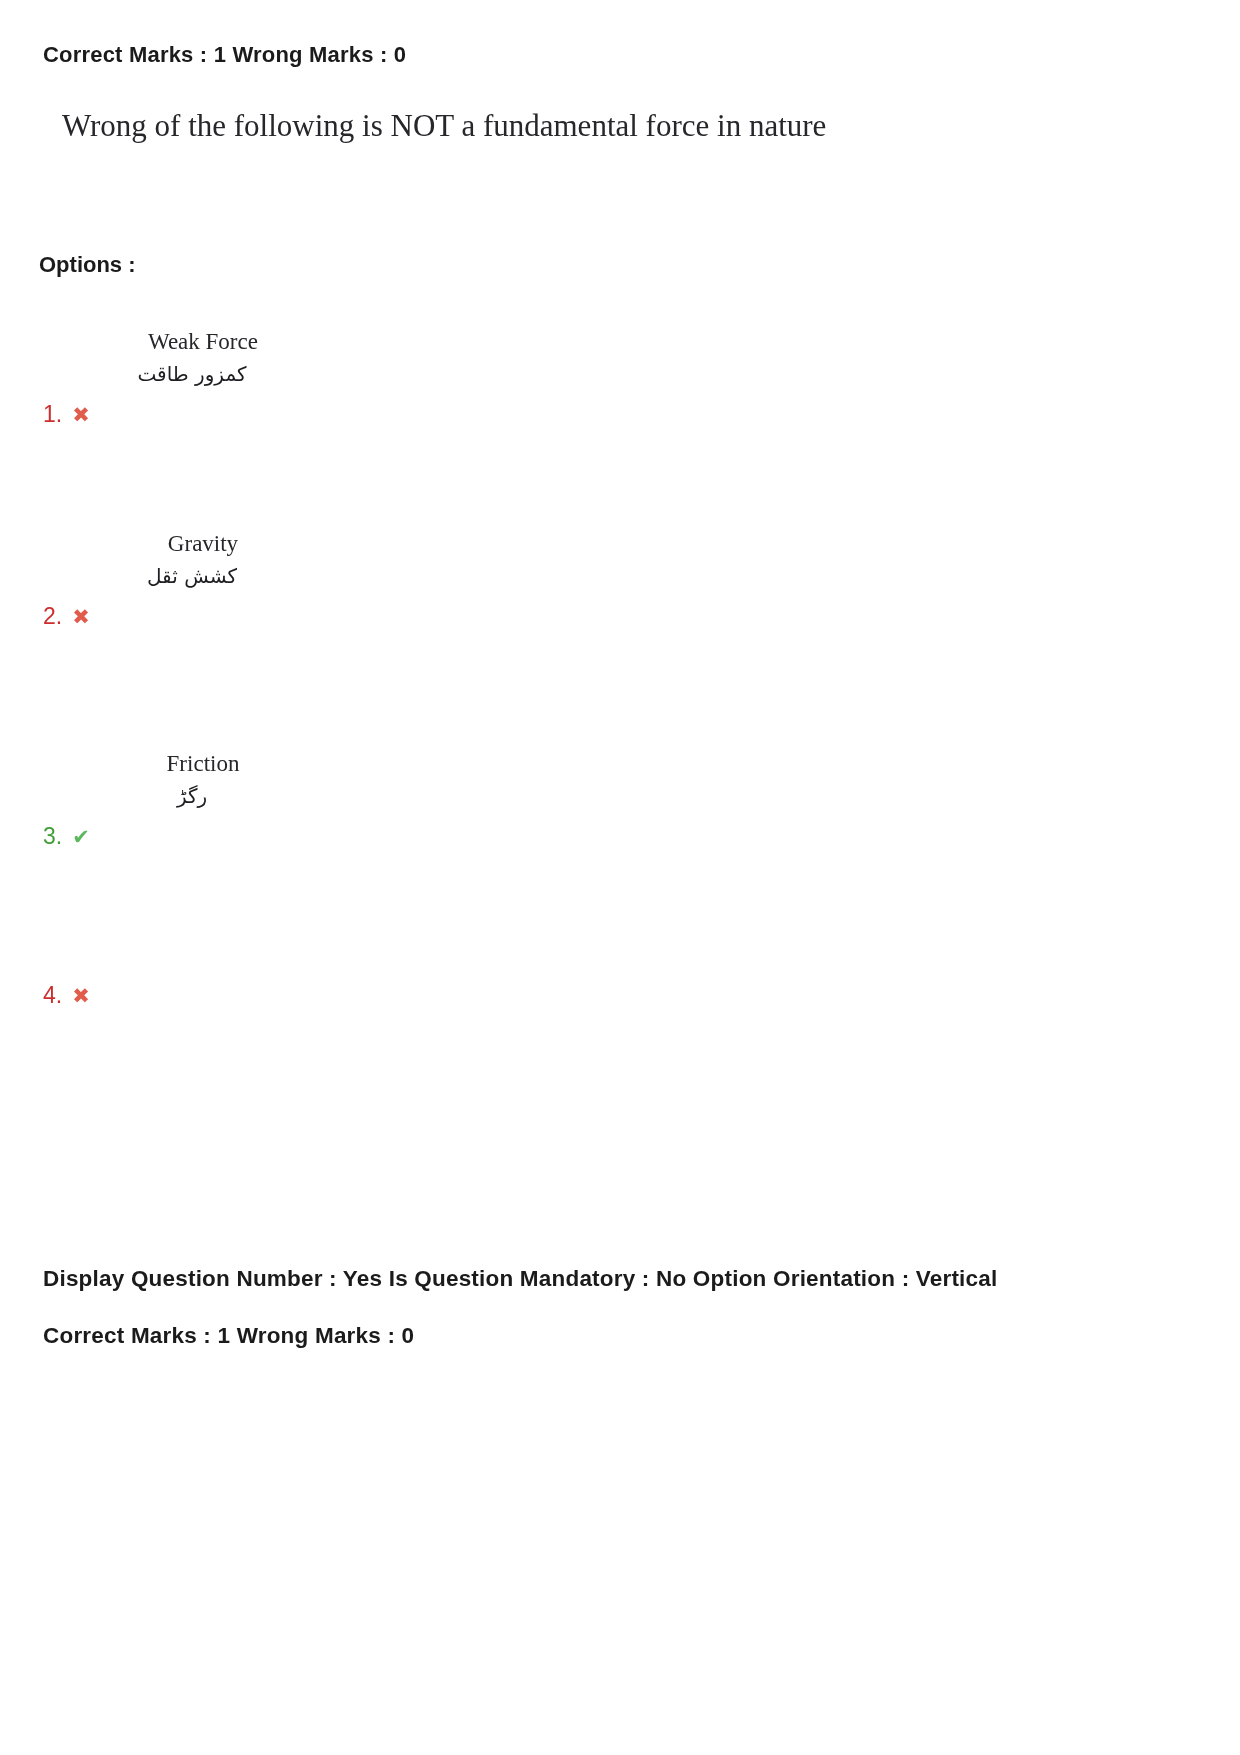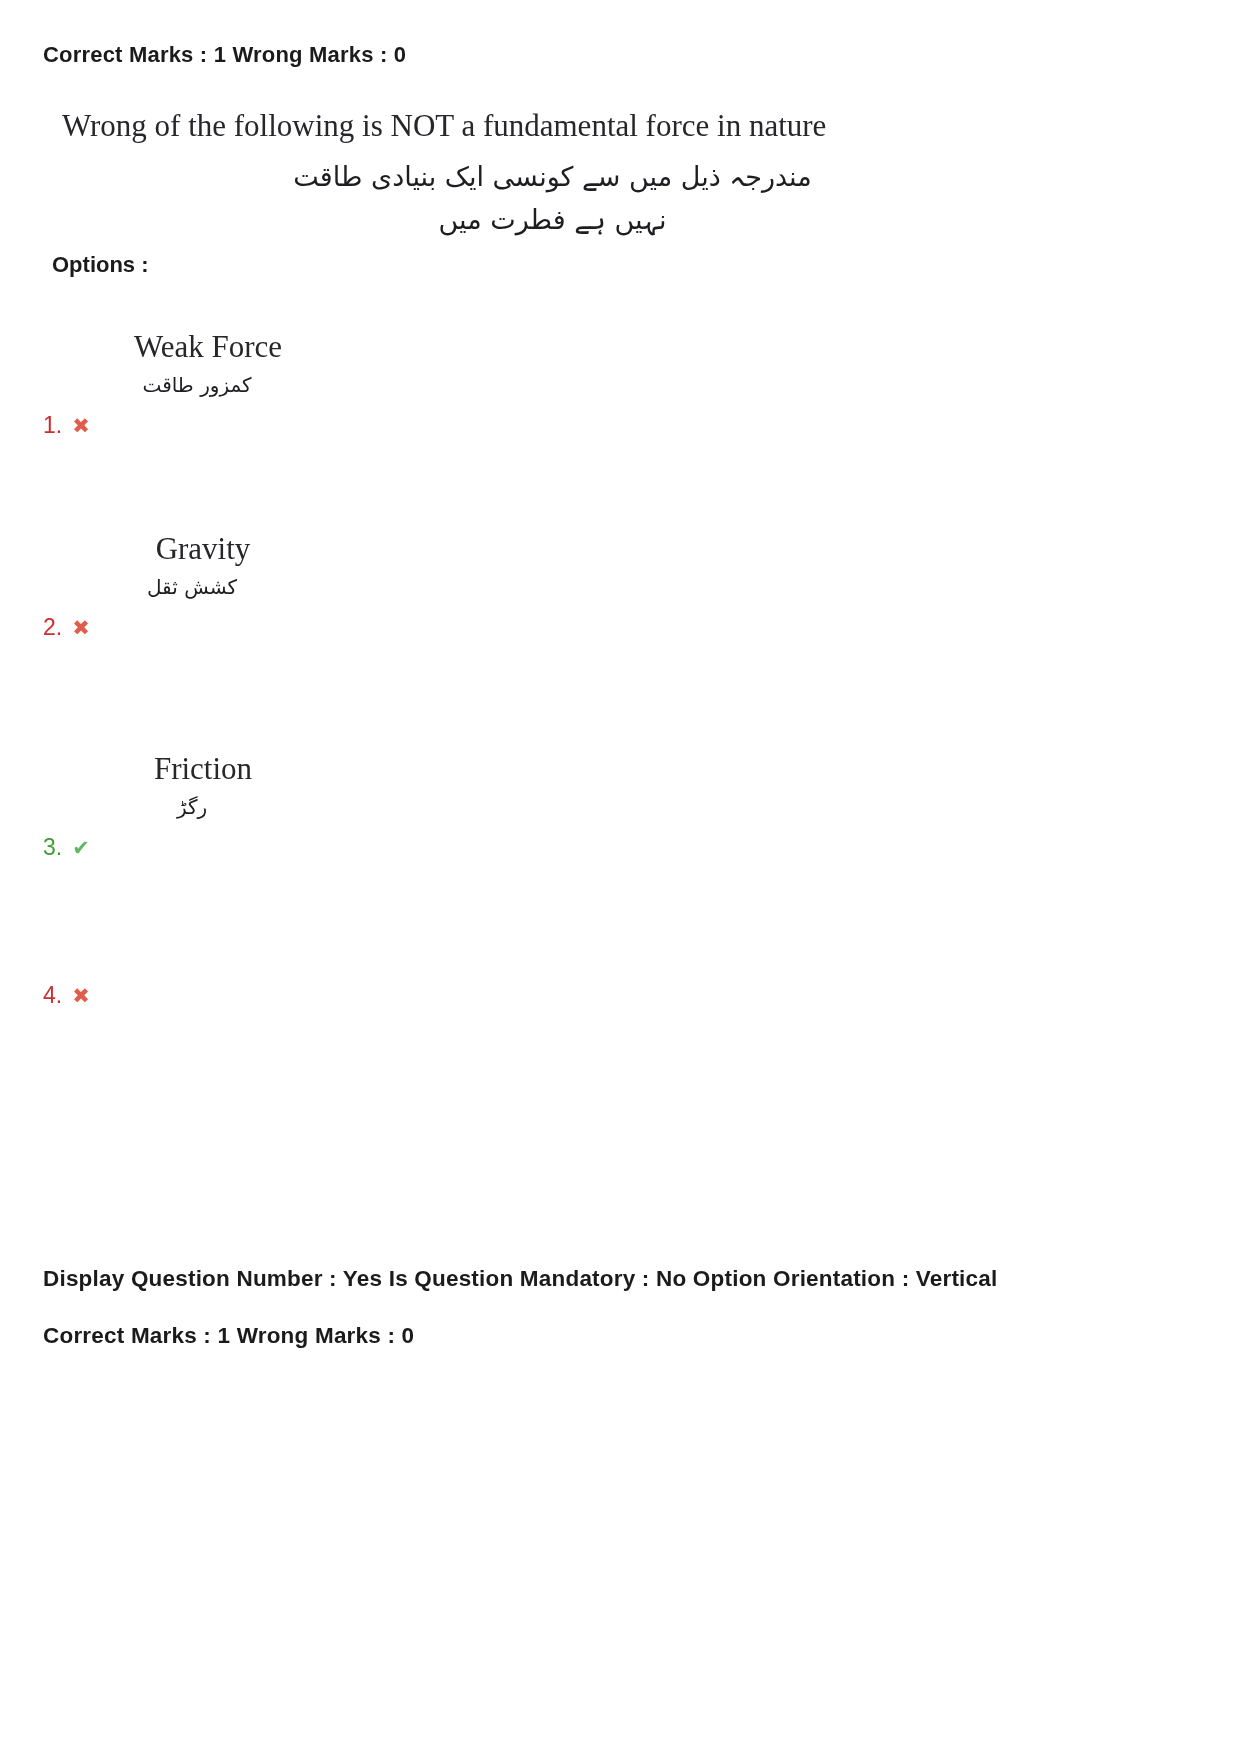--- a/index.html
+++ b/index.html
@@ -49,21 +49,21 @@
     left: 280px;
     top: 155px;
     width: 545px;
     text-align: center;
     font-size: 27px;
     line-height: 1.6;
   }
 
   .options-label {
     position: absolute;
-    left: 52px;
+    left: 39px;
     top: 252px;
     font-size: 22px;
   }
 
   .option {
     position: absolute;
     left: 43px;
     width: 900px;
   }
   .opt1 { top: 326px; }
@@ -71,21 +71,21 @@
   .opt3 { top: 748px; }
   .opt4 { top: 972px; }
 
   .opt-content {
     display: inline-block;
     margin-left: 69px;
     text-align: center;
     min-width: 160px;
   }
   .opt-en {
-    font-size: 31px;
+    font-size: 23px;
     line-height: 1.35;
     margin-left: 22px;
   }
   .opt-ur {
     font-size: 20px;
     line-height: 1.7;
   }
 
   .num-row {
     margin-top: 10px;
@@ -116,21 +116,20 @@
   }
 </style>
 </head>
 <body>
 
 <div class="page">
 
   <div class="marks-top bold-sans">Correct Marks : 1 Wrong Marks : 0</div>
 
   <div class="q-en serif">Wrong of the following is NOT a fundamental force in nature</div>
-  <div class="q-ur ur" dir="rtl">مندرجہ ذیل میں سے کونسی ایک بنیادی طاقت نہیں ہے فطرت میں</div>
 
   <div class="options-label bold-sans">Options :</div>
 
   <div class="option opt1">
     <div class="opt-content">
       <div class="opt-en serif">Weak Force</div>
       <div class="opt-ur ur" dir="rtl">کمزور طاقت</div>
     </div>
     <div class="num-row">
       <span class="num wrong-num">1.</span><span class="mark-icon wrong-icon">✖</span>

